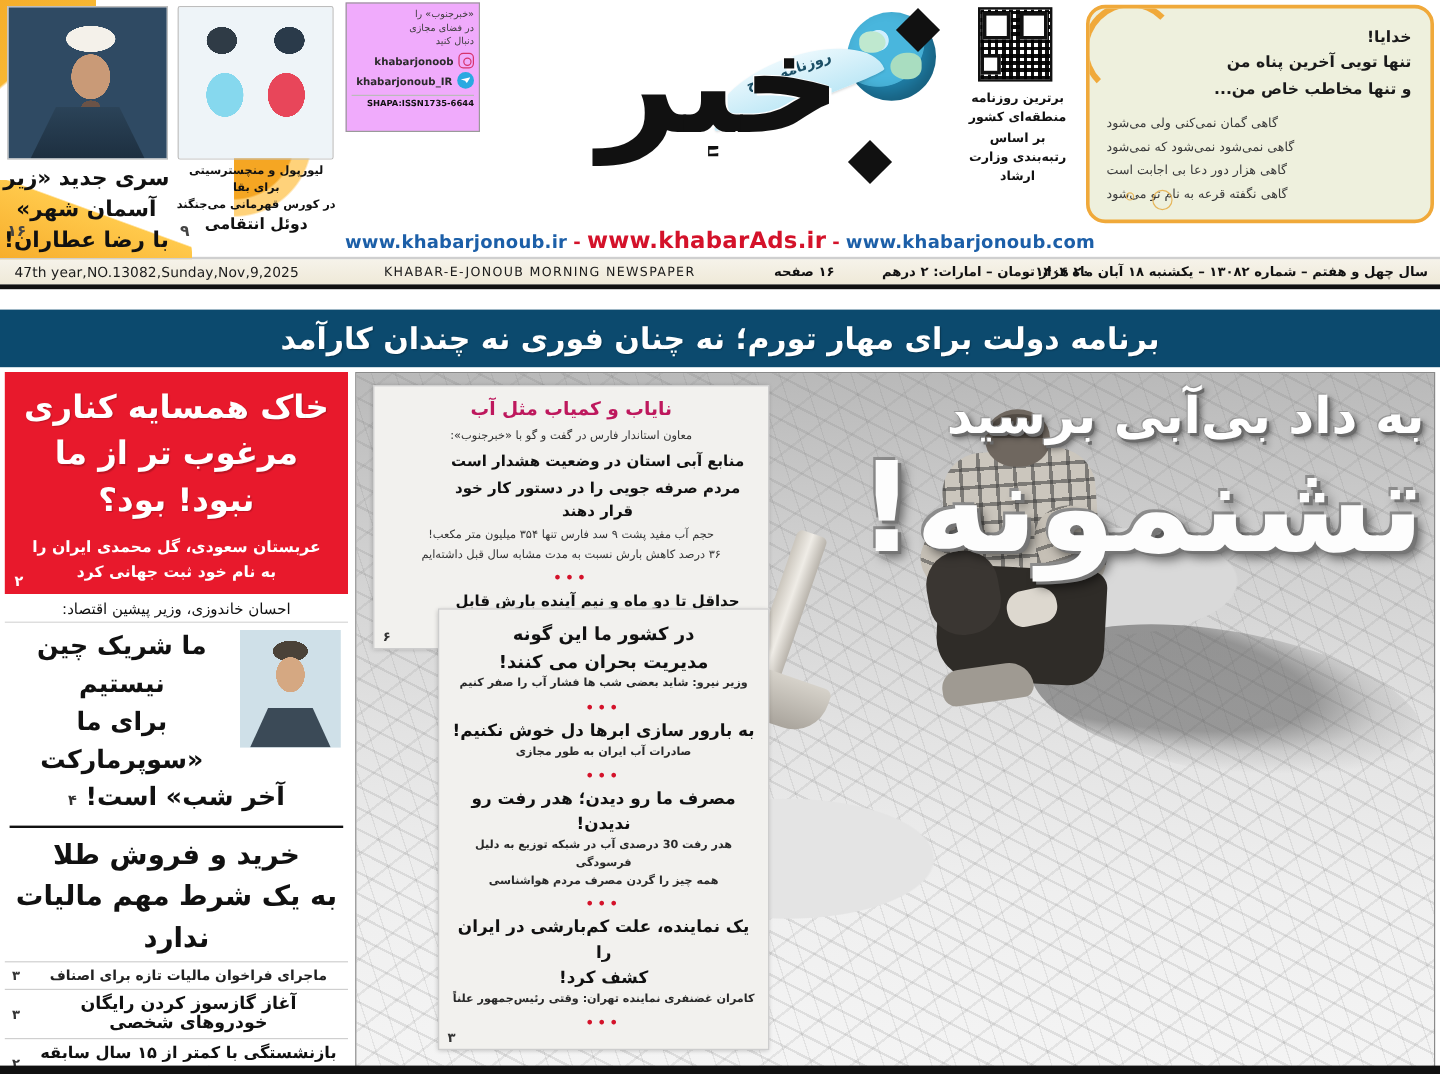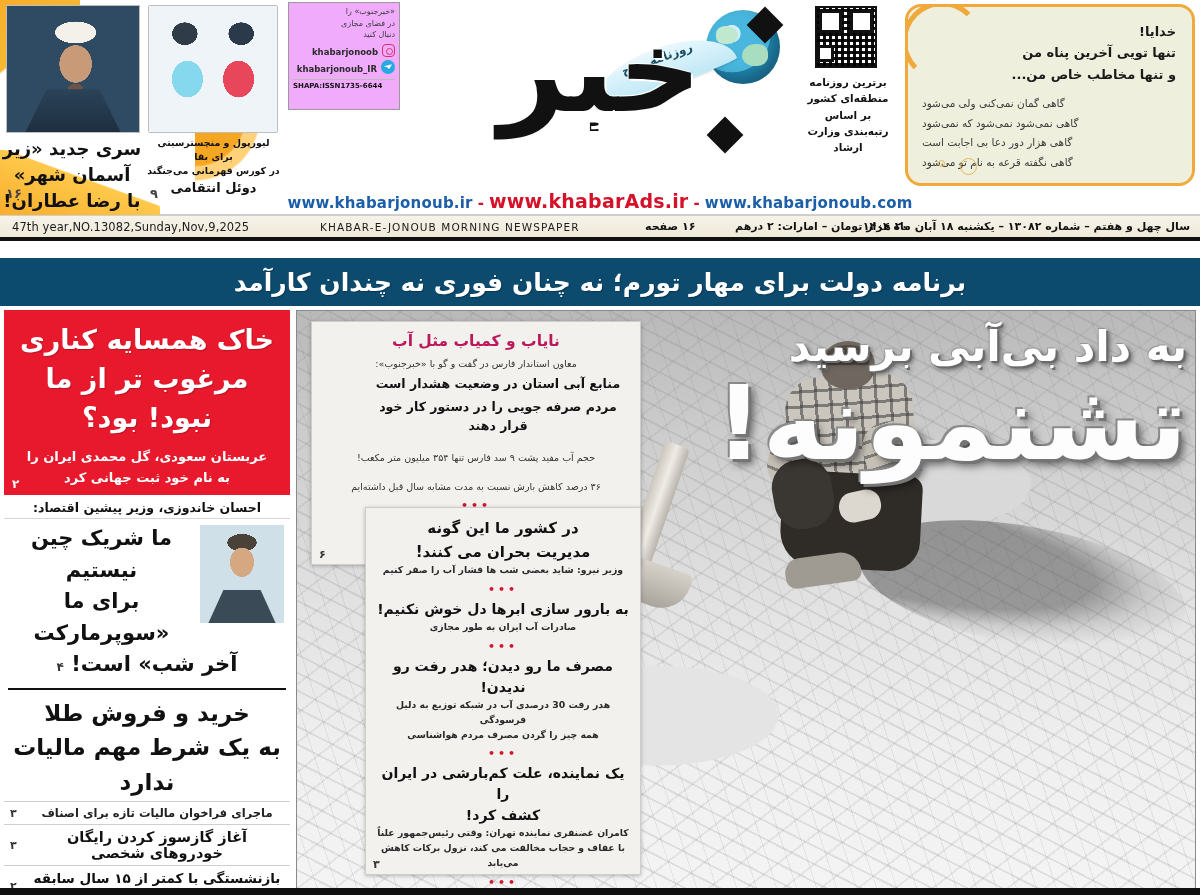--- a/index.html
+++ b/index.html
@@ -78,21 +78,21 @@
     border:1px solid #9a9a9a; background:#f0abfc; direction:rtl; padding:3px 4px;
   }
   .social-line{ font-size:8px; color:#3a3a3a; line-height:1.45; text-align:right;}
   .social-row{ display:flex; align-items:flex-end; gap:4px; margin-top:3px;margin-left:44px;}
   .ic-ig{ width:13px;height:13px;border:1.6px solid #d6336c;border-radius:4px; position:relative; flex:none;}
   .ic-ig::after{content:"";position:absolute;left:3px;top:3px;width:5px;height:5px;border:1.4px solid #d6336c;border-radius:50%;}
   .ic-tg{ width:14px;height:14px;border-radius:50%;background:#29a9e1;position:relative;flex:none;}
   .ic-tg::after{content:"";position:absolute;left:3px;top:4.5px;width:8px;height:5px;background:#fff;
     clip-path: polygon(0 40%, 100% 0, 62% 100%, 45% 62%);}
   .social-row span{ font-size:8.5px; color:#2a2a2a; font-weight:bold;}
-  .issn{ font-size:7px;font-weight:bold;color:#111;margin-top:5px;text-align:left;direction:ltr;
+  .issn{ font-size:7px;font-weight:bold;color:#111;margin-top:5px;text-align:right;direction:ltr;
          border-top:1px solid #bbb; padding-top:2px;}
 
   
   .nameplate{ position:absolute; left:420px; top:4px; width:360px; height:175px;}
   .globe{
     position:absolute; right:0px; top:6px; width:74px; height:74px; border-radius:50%;
     background: radial-gradient(circle at 35% 32%, #cfefff 0 12%, #49b6dd 13% 55%, #1f7fa8 56% 100%);
     box-shadow: inset -5px -6px 12px rgba(0,0,0,.25);
   }
   .globe::before{content:"";position:absolute;left:10px;top:16px;width:22px;height:18px;background:#bfe8cf;border-radius:45% 55% 50% 40%;}
@@ -195,21 +195,21 @@
   .col-left{ position:absolute; left:4px; top:0; width:286px; height:585px; background:#fff;}
   .lead-red{
     background:#e8192c; color:#fff; padding:10px 10px 8px; text-align:center; direction:rtl;
     position:relative; height:185px;
   }
   .lead-red h1{ font-size:27px; line-height:1.45; font-weight:bold; text-shadow:1px 1px 1px rgba(0,0,0,.2);}
   .lead-red .sub{ font-size:13px; font-weight:bold; line-height:1.6; margin-top:10px;}
   .lead-red .pg{ position:absolute; left:8px; bottom:4px; font-size:12px; font-weight:bold;}
 
   .kicker{
-    direction:rtl; text-align:center; font-size:12.5px; font-weight:bold; color:#111;
+    direction:rtl; text-align:center; font-size:12.5px; font-weight:normal; color:#111;
     padding:5px 6px 3px; border-bottom:1px solid #d6d6d6;
   }
   .econ-block{ position:relative; padding:4px 6px 4px 6px; direction:rtl; min-height:120px;}
   .econ-photo{
     float:right; width:84px;height:98px; margin-left:7px; margin-top:2px;
     background:
       radial-gradient(ellipse 18px 22px at 50% 38%, #d5a882 0 66%, rgba(0,0,0,0) 67%),
       radial-gradient(ellipse 22px 13px at 50% 18%, #4a4238 0 66%, rgba(0,0,0,0) 67%),
       linear-gradient(#cfe0e8 0 100%);
     position:relative; border:0;
@@ -298,21 +298,21 @@
   .wbox{
     position:absolute; background:#f2f1ee; border:1px solid #cdcdcd;
     direction:rtl; text-align:center; padding:8px 9px 10px;
     box-shadow: 0 1px 4px rgba(0,0,0,.25);
   }
   .wbox-1{ left:14px; top:10px; width:330px; }
   .wbox-2{ left:68px; top:196px; width:276px; height:368px;}
   .wb-title{ font-size:15.5px; font-weight:bold; color:#be185d; line-height:1.5;}
   .wb-kick{ font-size:9.5px; color:#333; line-height:1.6; margin-top:3px;}
   .wb-bold{ font-size:12.5px; font-weight:bold; color:#111; line-height:1.55; margin-top:3px;margin-left:44px;}
-  .wb-note{ font-size:9.5px; color:#333; line-height:1.6; margin-top:14px;}
+  .wb-note{ font-size:9.5px; color:#333; line-height:1.6; margin-top:2px;}
   .dots{ color:#d4122a; font-size:11px; letter-spacing:3px; margin:5px 0 3px; font-weight:bold;}
   .wb-pg{ position:absolute; left:7px; bottom:3px; font-size:11px; font-weight:bold; color:#333;}
   .wb-h2{ font-size:15px; font-weight:bold; color:#111; line-height:1.5; margin-top:1px;}
   .wb-h3{ font-size:14px; font-weight:bold; color:#111; line-height:1.5;}
   .wb-s{ font-size:9.3px; color:#2a2a2a; line-height:1.6; font-weight:bold;}
   .bottombar{ position:absolute; left:0; bottom:0; width:1200px; height:7px; background:#111;}
 </style>
 </head>
 <body>
 
@@ -497,21 +497,20 @@
         <div class="wb-h3">به بارور سازی ابرها دل خوش نکنیم!</div>
         <div class="wb-s">صادرات آب ایران به طور مجازی</div>
         <div class="dots">•••</div>
         <div class="wb-h3">مصرف ما رو دیدن؛ هدر رفت رو ندیدن!</div>
         <div class="wb-s">هدر رفت 30 درصدی آب در شبکه توزیع به دلیل فرسودگی</div>
         <div class="wb-s">همه چیز را گردن مصرف مردم هواشناسی</div>
         <div class="dots">•••</div>
         <div class="wb-h3">یک نماینده، علت کم‌بارشی در ایران را</div>
         <div class="wb-h3">کشف کرد!</div>
         <div class="wb-s">کامران غضنفری نماینده تهران: وقتی رئیس‌جمهور علناً</div>
-        <div class="wb-s">با عفاف و حجاب مخالفت می کند، نزول برکات کاهش می‌یابد</div>
         <div class="dots">•••</div>
 
         <div class="wb-pg">۳</div>
       </div>
     </div>
   </div>
 
   <div class="bottombar"></div>
 </div>
 

